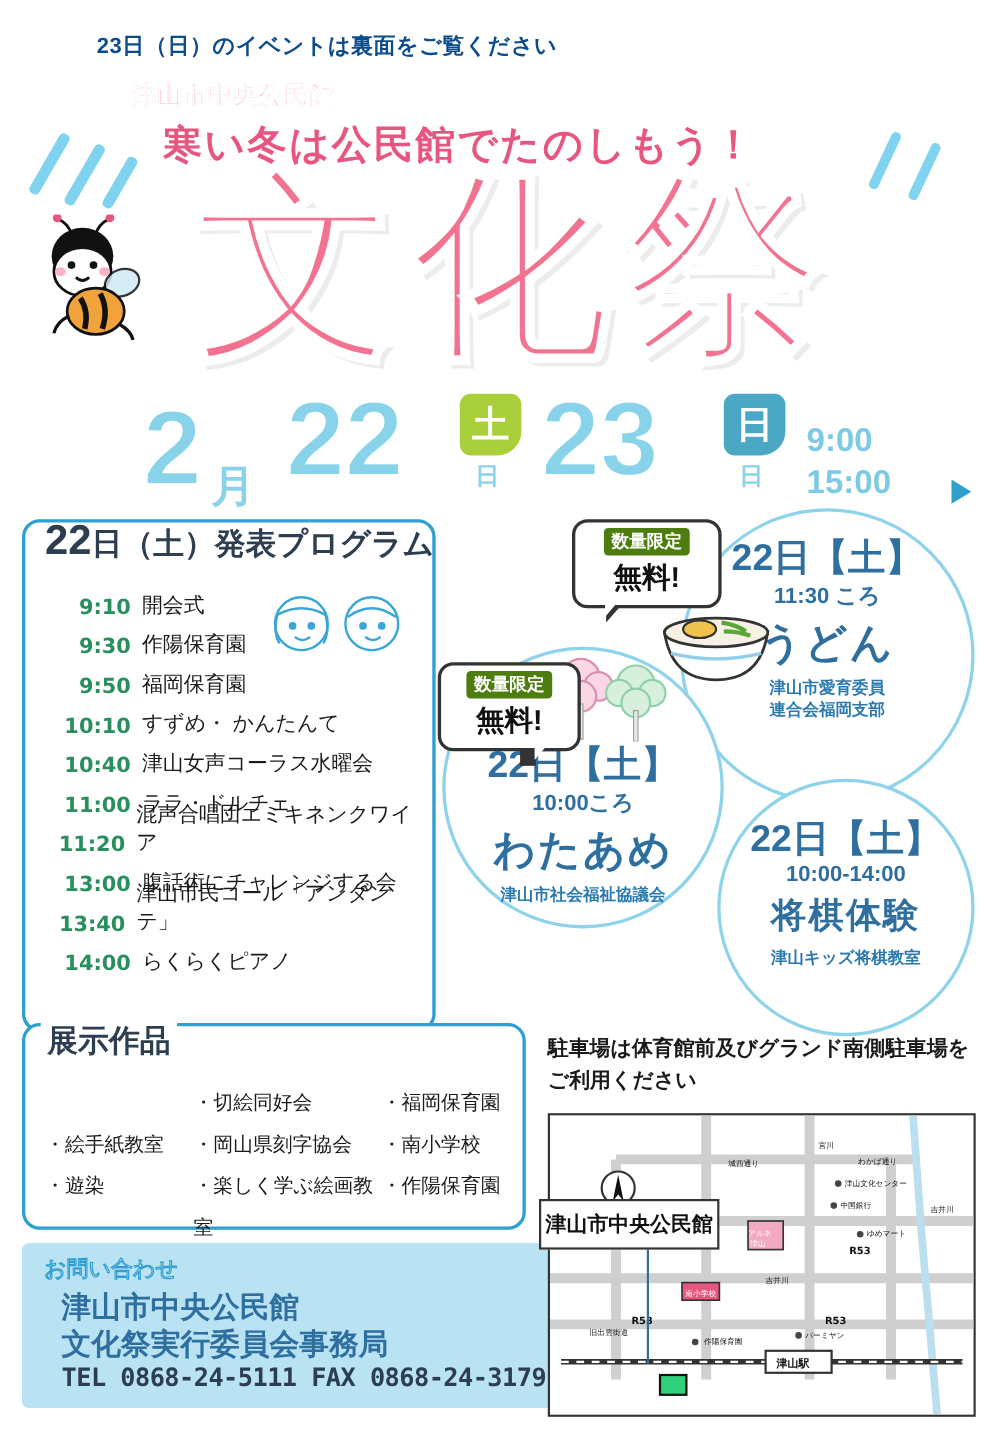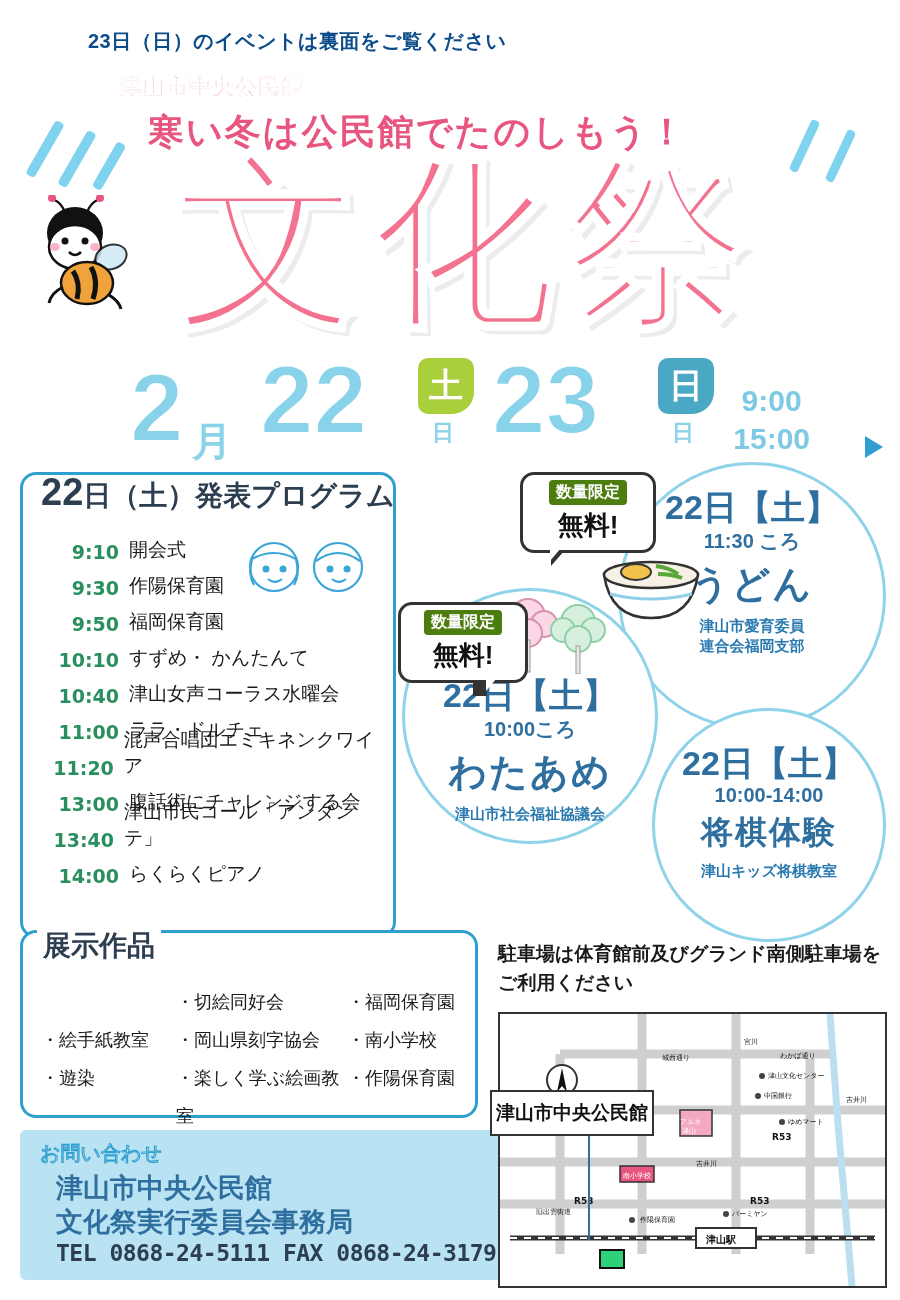--- a/index.html
+++ b/index.html
@@ -123,21 +123,21 @@
     font-weight: bold;
     color: #89d3ea;
   }
   .times {
     position: absolute;
     right: 40px;
     top: 30px;
     font-size: 30px;
     font-weight: bold;
     color: #7ec9e4;
-    text-align: center;
+    text-align: left;
     line-height: 1.25;
   }
   .tri {
     position: absolute;
     left: 735px;
     top: 84px;
     width: 0;
     height: 0;
     border-left: 18px solid #2f9fd0;
     border-top: 11px solid transparent;

